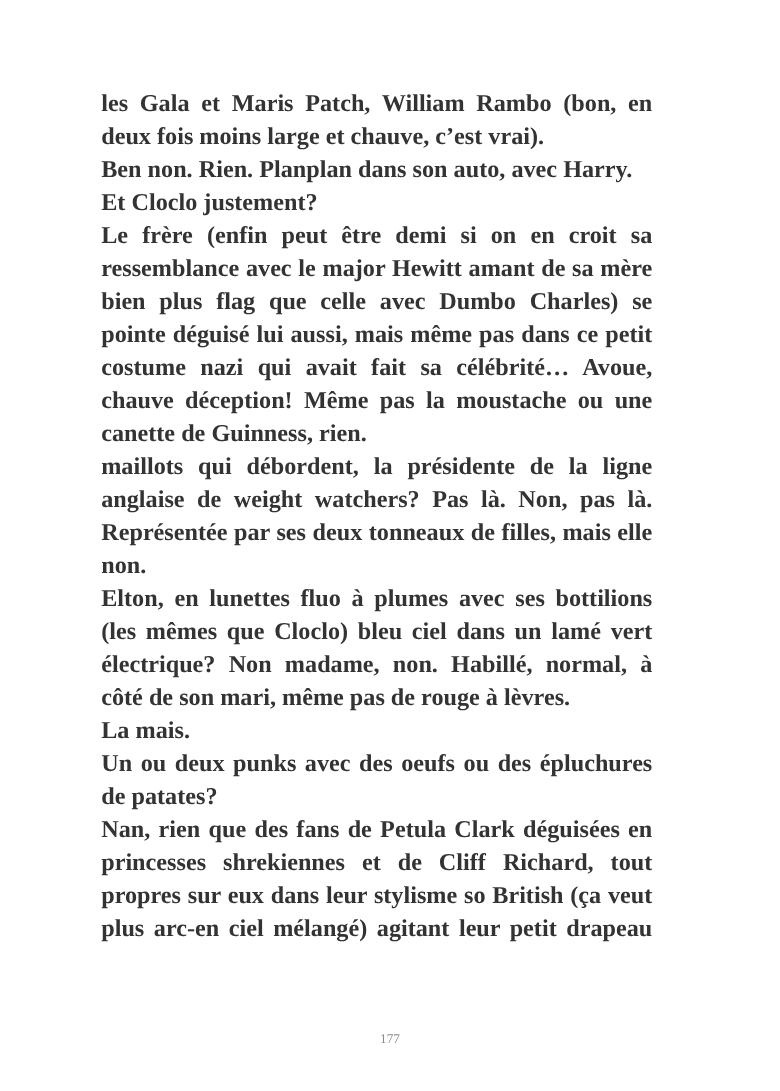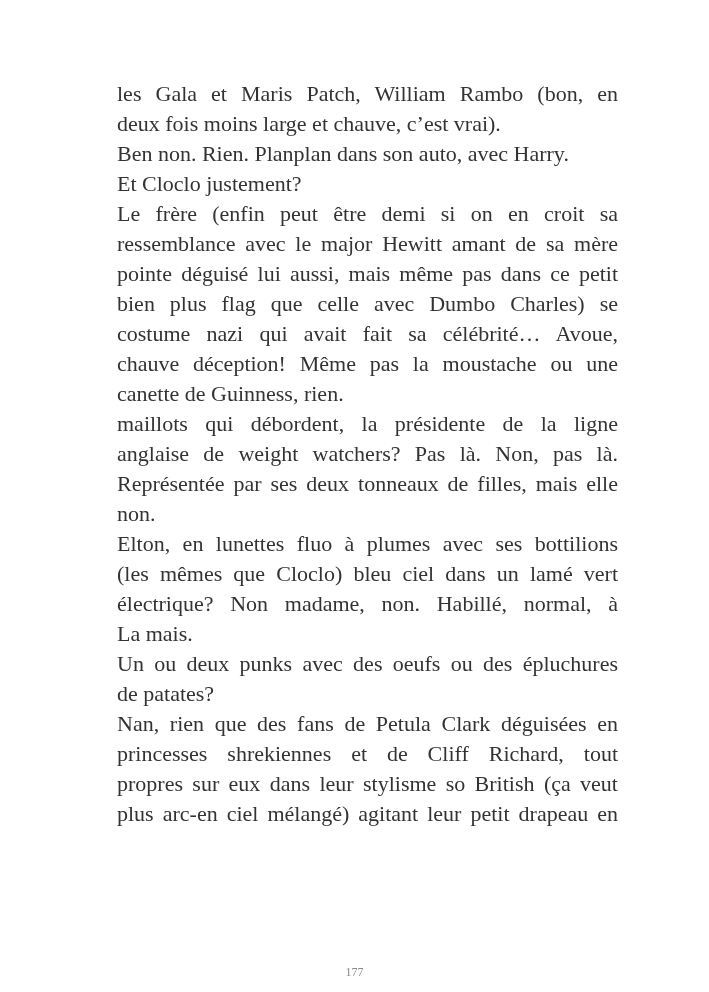--- a/index.html
+++ b/index.html
@@ -10,23 +10,24 @@
   .page {
     position: relative;
     width: 709px;
     height: 992px;
     background: #ffffff;
     font-family: "Liberation Serif", serif;
     overflow: hidden;
   }
   .text-block {
     position: absolute;
-    left: 117px;
+    left: 92px;
     top: 79px;
     width: 501px;
+    font-weight: bold;
   }
   .line {
     font-size: 22px;
     line-height: 30px;
     height: 30px;
     overflow: hidden;
     color: #333333;
     text-align: justify;
     text-align-last: justify;
     white-space: normal;
@@ -38,46 +39,46 @@
   .page-number {
     position: absolute;
     top: 936px;
     left: 0;
     width: 709px;
     text-align: center;
     font-size: 12px;
     line-height: 16px;
     color: #8a8a8a;
     font-family: "Liberation Serif", serif;
-    margin-top: 28px;
   }
 </style>
 </head>
 <body>
 
 <div class="page">
   <div class="text-block" id="text-block">
       <div class="line">les Gala et Maris Patch, William Rambo (bon, en</div>
       <div class="line last">deux fois moins large et chauve, c’est vrai).</div>
       <div class="line last">Ben non. Rien. Planplan dans son auto, avec Harry.</div>
       <div class="line last">Et Cloclo justement?</div>
       <div class="line">Le frère (enfin peut être demi si on en croit sa</div>
       <div class="line">ressemblance avec le major Hewitt amant de sa mère</div>
+      <div class="line">bien plus flag que celle avec Dumbo Charles) se</div>
       <div class="line">pointe déguisé lui aussi, mais même pas dans ce petit</div>
-      <div class="line">bien plus flag que celle avec Dumbo Charles) se</div>
       <div class="line">costume nazi qui avait fait sa célébrité… Avoue,</div>
       <div class="line">chauve déception! Même pas la moustache ou une</div>
       <div class="line last">canette de Guinness, rien.</div>
       <div class="line">maillots qui débordent, la présidente de la ligne</div>
       <div class="line">anglaise de weight watchers? Pas là. Non, pas là.</div>
       <div class="line">Représentée par ses deux tonneaux de filles, mais elle</div>
       <div class="line last">non.</div>
       <div class="line">Elton, en lunettes fluo à plumes avec ses bottilions</div>
       <div class="line">(les mêmes que Cloclo) bleu ciel dans un lamé vert</div>
       <div class="line">électrique? Non madame, non. Habillé, normal, à</div>
+      <div class="line last">côté de son mari, même pas de rouge à lèvres.</div>
       <div class="line last">La mais.</div>
       <div class="line">Un ou deux punks avec des oeufs ou des épluchures</div>
       <div class="line last">de patates?</div>
       <div class="line">Nan, rien que des fans de Petula Clark déguisées en</div>
       <div class="line">princesses shrekiennes et de Cliff Richard, tout</div>
       <div class="line">propres sur eux dans leur stylisme so British (ça veut</div>
       <div class="line">plus arc-en ciel mélangé) agitant leur petit drapeau en</div>
     </div>
   <div class="page-number">177</div>
 </div>

